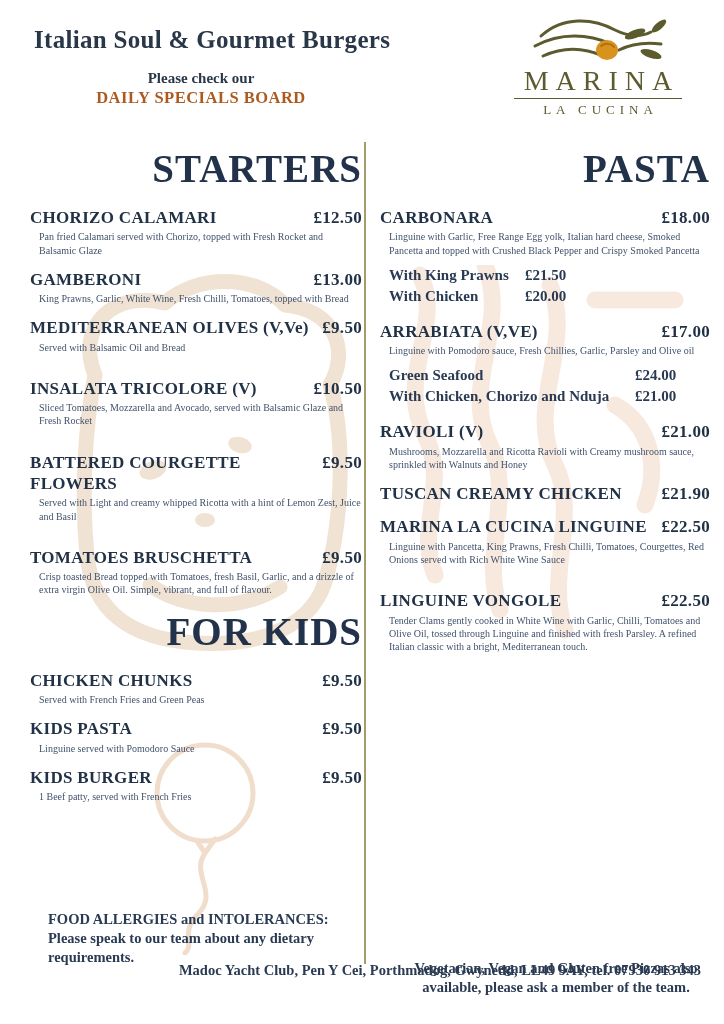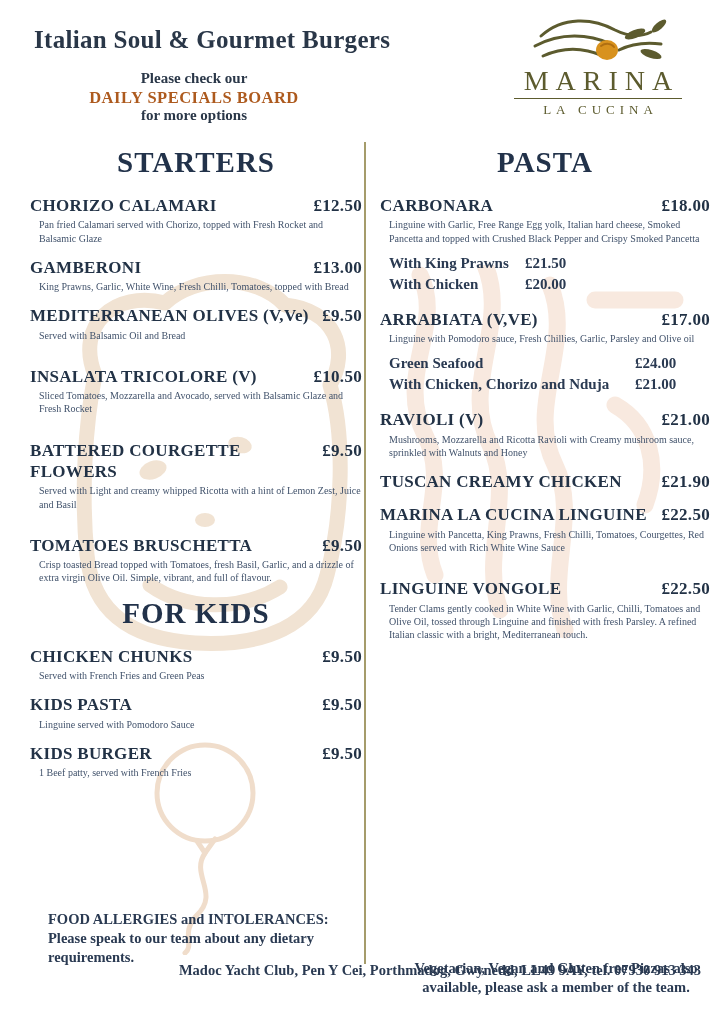--- a/index.html
+++ b/index.html
@@ -11,21 +11,21 @@
     color:#22324a;
     overflow:hidden;
   }
   
   .page-title{
     position:absolute;left:34px;top:26px;
     font-size:25px;font-weight:bold;color:#2a3748;
     letter-spacing:0.3px;
   }
   .specials-note{
-    position:absolute;left:67px;top:70px;width:254px;
+    position:absolute;left:74px;top:70px;width:254px;
     text-align:center;line-height:1.18;
   }
   .specials-line{font-size:15px;font-weight:bold;color:#2a3748;}
   .specials-accent{font-size:16.5px;font-weight:bold;color:#ad5a1e;letter-spacing:0.5px;}
   .logo{
     position:absolute;right:36px;top:14px;width:172px;
     text-align:center;color:#5c5b2e;
   }
   .logo-mark{display:block;margin:0 auto;}
   .logo-name{font-size:28px;letter-spacing:7px;line-height:1.05;padding-left:7px;}
@@ -33,21 +33,21 @@
   .logo-sub{font-size:13px;letter-spacing:5px;padding-left:5px;}
   
   .divider{
     position:absolute;left:364px;top:142px;width:1.5px;height:822px;
     background:#a59c6b;
   }
   .col{position:absolute;top:140px;}
   .col-left{left:30px;width:332px;}
   .col-right{left:380px;width:330px;}
   .section-title{
-    text-align:center;font-size:29px;font-weight:bold;color:#22324a;
+    text-align:right;font-size:39px;font-weight:bold;color:#22324a;
     letter-spacing:1px;margin:6px 0 16px 0;
   }
   .section-title.kids{margin-top:12px;}
   .item{margin-bottom:12px;position:relative;}
   .gap-lg{margin-top:24px;}
   .item-head{
     display:flex;justify-content:space-between;align-items:baseline;
     font-weight:bold;font-size:17px;color:#223246;letter-spacing:0.3px;
     line-height:1.25;
   }
@@ -114,21 +114,20 @@
       <path d="M205,35 L285,35"></path>
       <path d="M225,140 C260,160 270,200 255,240"></path>
     </g>
   </svg>
 
   <div class="page-title">Italian Soul &amp; Gourmet Burgers</div>
 
   <div class="specials-note">
     <div class="specials-line">Please check our</div>
     <div class="specials-accent">DAILY SPECIALS BOARD</div>
-    <div class="specials-line">for more options</div>
   </div>
 
   <div class="logo">
     <svg class="logo-mark" width="150" height="52" viewBox="0 0 150 52">
       <g fill="none" stroke="#5c5b2e" stroke-width="3" stroke-linecap="round">
         <path d="M18,22 C40,2 70,4 92,16 C104,22 116,24 128,18"></path>
         <path d="M12,32 C38,18 66,20 88,30"></path>
         <path d="M20,42 C42,32 62,34 80,42"></path>
         <path d="M96,36 C108,30 122,28 138,30"></path>
       </g>

